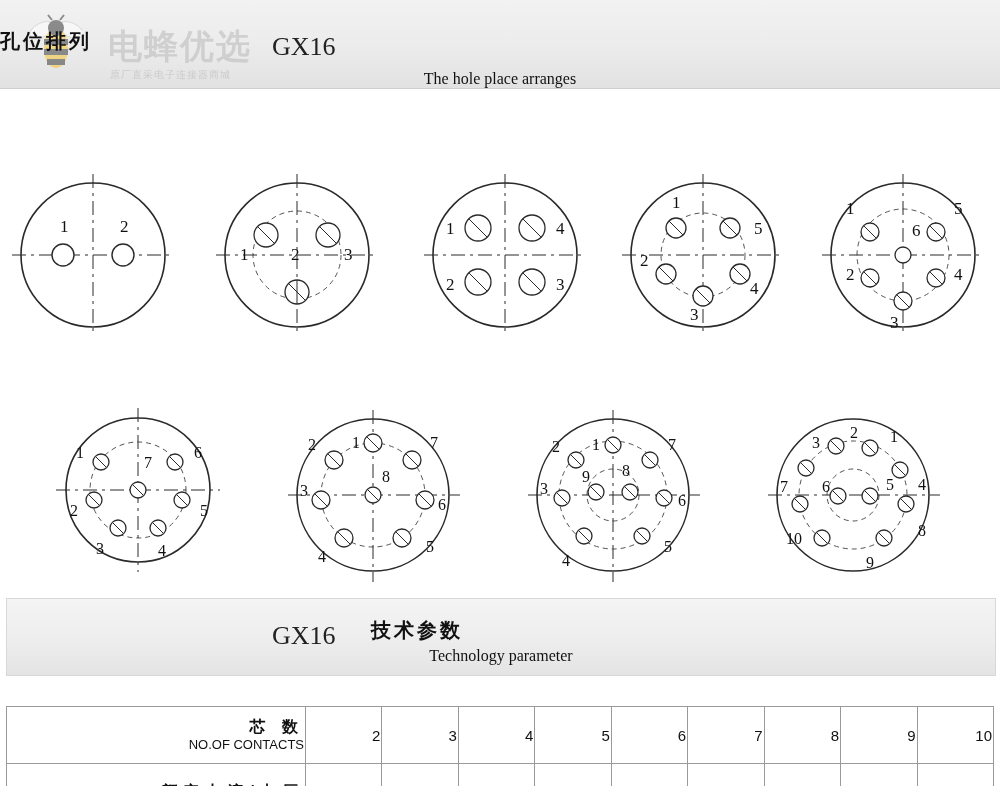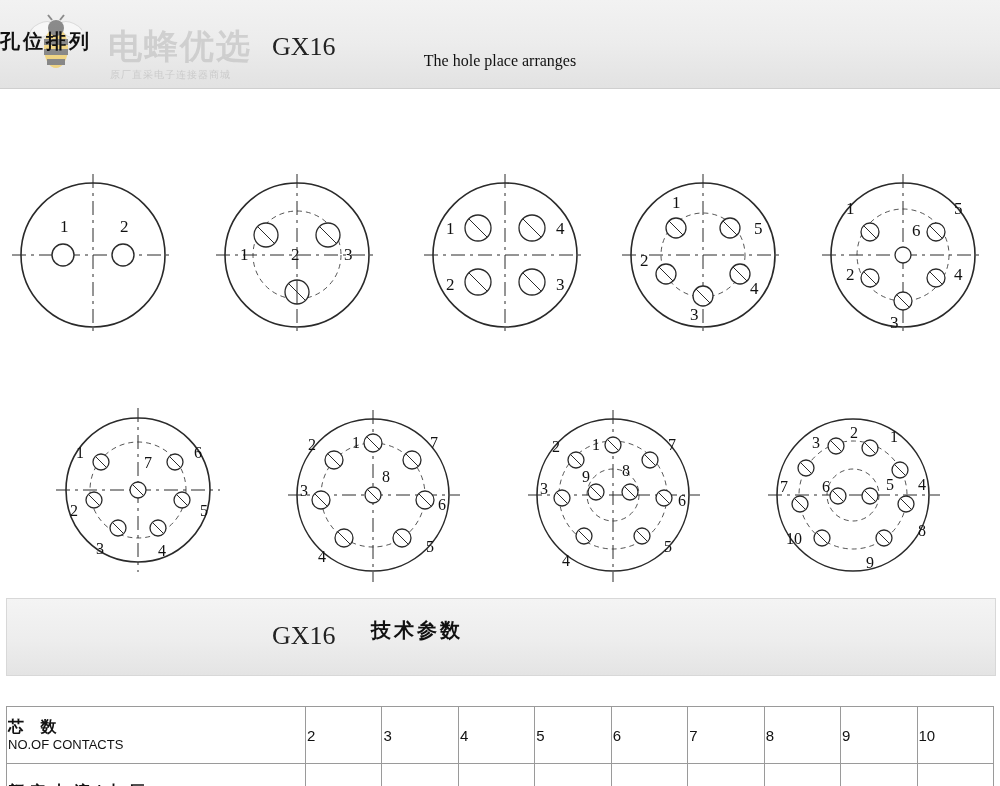--- a/index.html
+++ b/index.html
@@ -10,36 +10,36 @@
   .header-inner{position:relative;width:100%;height:100%;}
 
   
   .wm{position:absolute;left:12px;top:6px;width:300px;height:80px;opacity:.55;}
   .wm-bee{position:absolute;left:18px;top:8px;width:52px;height:62px;}
   .wm-text{position:absolute;left:96px;top:18px;font-size:34px;font-weight:bold;color:#b9b9b9;letter-spacing:2px;}
   .wm-sub{position:absolute;left:98px;top:62px;font-size:10px;color:#b5b5b5;letter-spacing:1px;}
 
   .hdr-model{position:absolute;left:272px;top:32px;font-size:26px;color:#222;font-family:"Liberation Serif",serif;}
   .hdr-cn{position:absolute;left:0;top:28px;width:1000px;text-align:left;font-size:20px;font-weight:bold;color:#111;letter-spacing:3px;}
-  .hdr-en{position:absolute;left:0;top:52px;width:1000px;text-align:center;font-size:16px;color:#111;font-family:"Liberation Serif",serif;}
+  .hdr-en{position:absolute;left:0;top:70px;width:1000px;text-align:center;font-size:16px;color:#111;font-family:"Liberation Serif",serif;}
 
   
   .diagrams{position:absolute;left:0;top:110px;width:1000px;height:470px;}
   .pin-cell{position:absolute;}
   .pin-cell svg{display:block;}
 
   
   .mid-bar{position:absolute;left:6px;top:598px;width:988px;height:76px;background:linear-gradient(to bottom,#f4f4f4 0%,#ededed 55%,#e4e4e4 100%);border:1px solid #d8d8d8;}
   .mid-model{position:absolute;left:265px;top:22px;font-size:26px;color:#222;font-family:"Liberation Serif",serif;}
   .mid-cn{position:absolute;left:0;top:18px;width:820px;text-align:center;font-size:20px;font-weight:bold;letter-spacing:3px;color:#111;}
   .mid-en{position:absolute;left:0;top:48px;width:988px;text-align:center;font-size:16px;color:#111;font-family:"Liberation Serif",serif;}
 
   
   .spec-table{position:absolute;left:6px;top:706px;width:988px;border-collapse:collapse;table-layout:fixed;}
-  .spec-table td{border:1px solid #9a9a9a;text-align:left;vertical-align:middle;font-size:15px;color:#111;height:54px;}
+  .spec-table td{border:1px solid #9a9a9a;text-align:right;vertical-align:middle;font-size:15px;color:#111;height:54px;}
   .spec-table td.lbl{width:296px;}
   .lbl .cn{font-size:16px;font-weight:bold;letter-spacing:6px;display:block;line-height:1.25;}
   .lbl .en{font-size:13px;display:block;font-family:Liberation Sans, sans-serif;line-height:1.2;}
 </style>
 </head>
 <body>
 
 <div class="header-bar">
   <div class="header-inner">
 
@@ -265,20 +265,21 @@
       <text x="28" y="144" font-size="16" font-family="Liberation Serif, serif" fill="#111">10</text>
       <text x="160" y="136" font-size="16" font-family="Liberation Serif, serif" fill="#111">8</text>
       <text x="108" y="168" font-size="16" font-family="Liberation Serif, serif" fill="#111">9</text>
     </svg>
   </div>
 </div>
 
 <div class="mid-bar">
   <div class="mid-model">GX16</div>
   <div class="mid-cn">技术参数</div>
+  <div class="mid-en">Technology parameter</div>
 </div>
 
 <table class="spec-table">
   <tbody>
       <tr>
     <td class="lbl">
       <span class="cn">芯 数</span>
       <span class="en">NO.OF CONTACTS</span>
     </td>
     <td>2</td>

